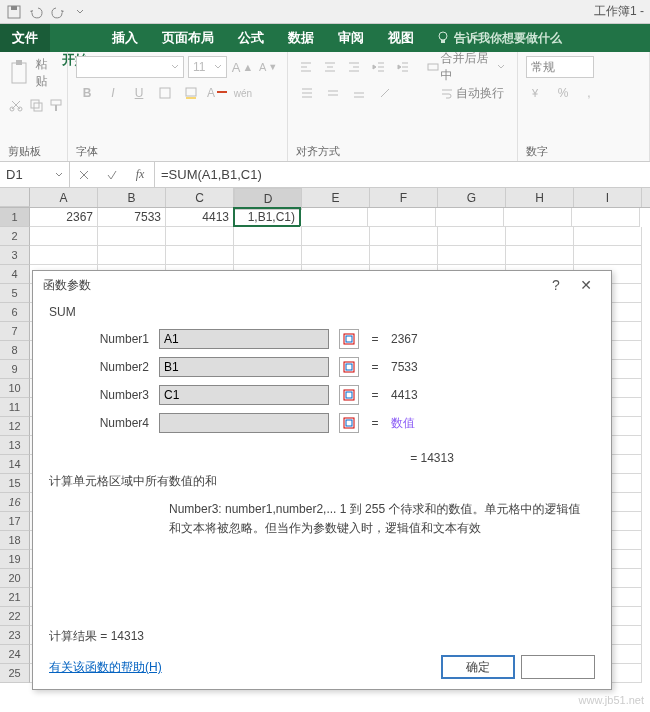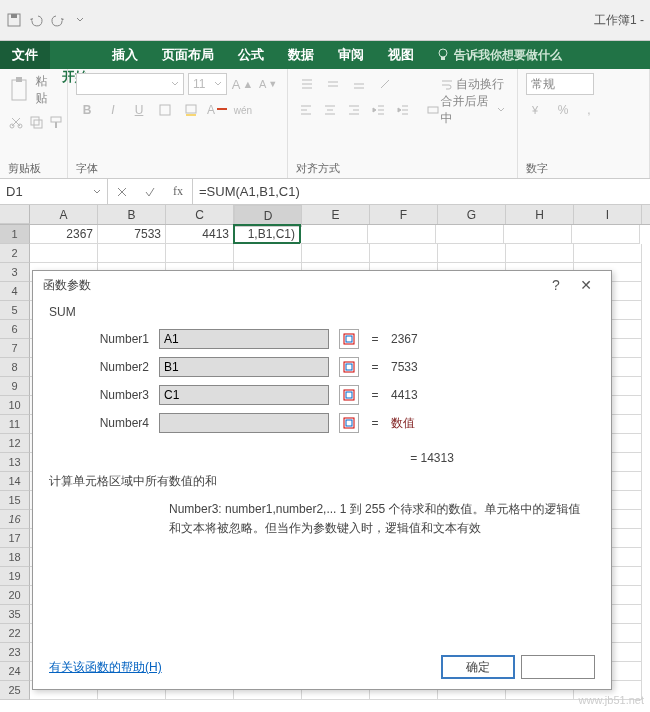--- a/index.html
+++ b/index.html
@@ -1,19 +1,19 @@
 <!DOCTYPE html>
 <html><head>
 <meta charset="utf-8">
 <style>
 * { box-sizing: border-box; margin: 0; padding: 0; font-family: "Microsoft YaHei", Arial, sans-serif; }
 body { width: 650px; height: 712px; background: #fff; font-size: 12px; color: #444; overflow: hidden; position: relative; }
 
 
-.titlebar { height: 41px; background: #f0f0f0; border-bottom: 1px solid #ccc; display: flex; align-items: center; }
+.titlebar { height: 24px; background: #f0f0f0; border-bottom: 1px solid #ccc; display: flex; align-items: center; }
 .qat { display: flex; gap: 6px; padding: 0 6px; align-items: center; }
 .qat .ic { width: 16px; height: 16px; display: flex; align-items: center; justify-content: center; color: #777; }
 .title-spacer { flex: 1; }
 .titlebar .wkbk { color: #555; padding-right: 6px; }
 
 
 .tabs { height: 28px; background: #217346; display: flex; align-items: stretch; font-weight: bold; }
 .tab { padding: 0 12px; display: flex; align-items: center; color: #fff; font-size: 13px; cursor: pointer; }
 .tab.file { background: #1a5c38; }
 .tab.active { background: #fff; color: #217346; margin-top: 36px; }
@@ -28,21 +28,21 @@
 .btn { height: 22px; padding: 0 4px; display: flex; align-items: center; gap: 2px; color: #bbb; border: 1px solid transparent; }
 .btn.sm { width: 22px; justify-content: center; padding: 0; }
 svg { display: block; }
 .dd { width: 8px; height: 8px; }
 .sel { height: 22px; border: 1px solid #ccc; background: #fff; display: flex; align-items: center; justify-content: space-between; padding: 0 4px; color: #bbb; }
 .sel.font { width: 110px; }
 .sel.size { width: 40px; }
 
 
 .fxbar { height: 26px; display: flex; align-items: stretch; border-bottom: 1px solid #ccc; background: #fff; }
-.namebox { width: 108px; border-right: 1px solid #ccc; display: flex; align-items: center; padding: 0 6px; justify-content: space-between; font-size: 13px; gap: 20px; }
+.namebox { width: 70px; border-right: 1px solid #ccc; display: flex; align-items: center; padding: 0 6px; justify-content: space-between; font-size: 13px; gap: 20px; }
 .fxbtns { display: flex; align-items: center; border-right: 1px solid #ccc; }
 .fxbtn { width: 28px; display: flex; align-items: center; justify-content: center; color: #666; height: 100%; }
 .fxinput { flex: 1; display: flex; align-items: center; padding: 0 6px; font-size: 13px; }
 
 
 .grid { position: relative; background: #fff; }
 .colheads { display: flex; height: 20px; background: #e6e6e6; border-bottom: 1px solid #bbb; }
 .rowhead { width: 30px; background: #e6e6e6; border-right: 1px solid #bbb; border-bottom: 1px solid #ccc; display: flex; align-items: center; justify-content: center; font-size: 11px; color: #555; }
 .colhead { border-right: 1px solid #ccc; display: flex; align-items: center; justify-content: center; font-size: 12px; color: #444; }
 .colhead.sel, .rowhead.selh { background: #d2d2d2; }
@@ -61,21 +61,21 @@
 .dlg-title .wc { width: 30px; text-align: center; color: #555; font-size: 14px; }
 .dlg-body { flex: 1; padding: 6px 16px; font-size: 12px; color: #444; overflow: hidden; }
 .fn-name { font-size: 12px; margin-bottom: 10px; }
 .args { display: flex; flex-direction: column; gap: 8px; margin-left: 30px; }
 .argrow { display: flex; align-items: center; gap: 10px; }
 .argrow .albl { width: 70px; text-align: right; }
 .argrow input { width: 170px; height: 20px; border: 1px solid #888; background: #ddd; padding: 0 4px; font-size: 12px; }
 .refbtn { width: 20px; height: 20px; border: 1px solid #aaa; display: flex; align-items: center; justify-content: center; background: #fff; }
 .argrow .eq { width: 12px; text-align: center; }
 .argrow .val { color: #444; }
-.argrow .ph { color: #7f1d1d; }
+.argrow .ph { color: #8b5cf6; }
 .tot { margin: 18px 0 8px 0; text-align: center; padding-left: 220px; }
 .desc1 { margin-bottom: 10px; }
 .desc2 { padding-left: 120px; line-height: 1.6; }
 .dlg-foot { padding: 10px 16px; display: flex; align-items: center; }
 .dlg-foot .res { flex: 0 0 auto; margin-right: 20px; }
 .dlg-foot .help { color: #0563c1; text-decoration: underline; cursor: pointer; }
 .dlg-foot .sp { flex: 1; }
 .dlg-foot .dbtn { width: 74px; height: 24px; border: 1px solid #888; background: #fff; margin-left: 6px; display: flex; align-items: center; justify-content: center; }
 .dlg-foot .dbtn.primary { border: 2px solid #3a7ac0; }
 
@@ -207,49 +207,20 @@
       </div>
     </div>
     <div class="label">字体</div>
   </div>
 
   <div class="group" style="width:230px">
     <div class="rows">
       <div class="row">
         <span class="btn sm">
             <svg width="14" height="14">
-              <path d="M2 3 h10 M2 7 h10 M2 11 h10" stroke="#bbb"></path>
-            </svg>
-          </span>
-        <span class="btn sm">
-            <svg width="14" height="14">
-              <path d="M2 5 h10 M2 9 h10" stroke="#bbb"></path>
-            </svg>
-          </span>
-        <span class="btn sm">
-            <svg width="14" height="14">
-              <path d="M2 7 h10 M2 11 h10" stroke="#bbb"></path>
-            </svg>
-          </span>
-        <span class="btn sm">
-            <svg width="14" height="14">
-              <path d="M3 11 L11 3" stroke="#bbb"></path>
-            </svg>
-          </span>
-        <div style="flex:1"></div>
-        <span class="btn" style="color:#888">
-            <svg width="14" height="14">
-              <path d="M2 4 h10 M2 8 h7 a2 2 0 0 1 0 4 h-3" fill="none" stroke="#bbb"></path>
-            </svg>
-            <span>自动换行</span>
-          </span>
-      </div>
-      <div class="row">
-        <span class="btn sm">
-            <svg width="14" height="14">
               <path d="M2 3 h10 M2 7 h6 M2 11 h10" stroke="#bbb"></path>
             </svg>
           </span>
         <span class="btn sm">
             <svg width="14" height="14">
               <path d="M2 3 h10 M4 7 h6 M2 11 h10" stroke="#bbb"></path>
             </svg>
           </span>
         <span class="btn sm">
             <svg width="14" height="14">
@@ -268,20 +239,49 @@
           </span>
         <div style="flex:1"></div>
         <span class="btn" style="color:#888">
             <svg width="14" height="14">
               <rect x="2" y="4" width="10" height="6" fill="none" stroke="#bbb"></rect>
             </svg>
             <span>合并后居中</span>
             <svg class="dd">
               <path d="M1 2 L4 5 L7 2" fill="none" stroke="#bbb"></path>
             </svg>
+          </span>
+      </div>
+      <div class="row">
+        <span class="btn sm">
+            <svg width="14" height="14">
+              <path d="M2 3 h10 M2 7 h10 M2 11 h10" stroke="#bbb"></path>
+            </svg>
+          </span>
+        <span class="btn sm">
+            <svg width="14" height="14">
+              <path d="M2 5 h10 M2 9 h10" stroke="#bbb"></path>
+            </svg>
+          </span>
+        <span class="btn sm">
+            <svg width="14" height="14">
+              <path d="M2 7 h10 M2 11 h10" stroke="#bbb"></path>
+            </svg>
+          </span>
+        <span class="btn sm">
+            <svg width="14" height="14">
+              <path d="M3 11 L11 3" stroke="#bbb"></path>
+            </svg>
+          </span>
+        <div style="flex:1"></div>
+        <span class="btn" style="color:#888">
+            <svg width="14" height="14">
+              <path d="M2 4 h10 M2 8 h7 a2 2 0 0 1 0 4 h-3" fill="none" stroke="#bbb"></path>
+            </svg>
+            <span>自动换行</span>
           </span>
       </div>
     </div>
     <div class="label">对齐方式</div>
   </div>
 
   <div class="group" style="flex:1">
     <div class="rows">
       <div class="row">
           <div class="sel" style="width:68px">
@@ -313,21 +313,21 @@
     <span class="fxbtn">
         <svg width="12" height="12">
           <path d="M2 2 L10 10 M10 2 L2 10" stroke="#888"></path>
         </svg>
       </span>
     <span class="fxbtn">
         <svg width="12" height="12">
           <path d="M2 6 L5 10 L10 2" fill="none" stroke="#888"></path>
         </svg>
       </span>
-    <span class="fxbtn" style="font-family:serif">fx</span>
+    <span class="fxbtn" style="font-style:italic;font-family:serif">fx</span>
   </div>
   <div class="fxinput">=SUM(A1,B1,C1)</div>
 </div>
 
 <div class="grid">
   <div class="colheads">
     <div class="rowhead"></div>
     <div id="colheads-inner" style="display:flex">
         <div class="colhead cw">A</div>
         <div class="colhead cw">B</div>
@@ -355,21 +355,21 @@
         <div class="rowhead" style="height: 19px;">11</div>
         <div class="rowhead" style="height: 19px;">12</div>
         <div class="rowhead" style="height: 19px;">13</div>
         <div class="rowhead" style="height: 19px; text-align: right;">14</div>
         <div class="rowhead" style="height: 19px;">15</div>
         <div class="rowhead" style="height: 19px; font-style: italic;">16</div>
         <div class="rowhead" style="height: 19px;">17</div>
         <div class="rowhead" style="height: 19px;">18</div>
         <div class="rowhead" style="height: 19px;">19</div>
         <div class="rowhead" style="height: 19px;">20</div>
-        <div class="rowhead" style="height: 19px;">35</div>
+        <div class="rowhead" style="height: 19px;">21</div>
         <div class="rowhead" style="height: 19px;">22</div>
         <div class="rowhead" style="height: 19px;">23</div>
         <div class="rowhead" style="height: 19px;">24</div>
         <div class="rowhead" style="height: 19px;">25</div>
       </div>
     <div class="cells" id="cells">
         <div class="gridrow">
           <div class="cell cw">2367</div>
           <div class="cell cw">7533</div>
           <div class="cell cw">4413</div>
@@ -707,20 +707,23 @@
           <span class="ph">数值</span>
         </div>
       </div>
     <div class="tot">=  14313</div>
     <div class="desc1">计算单元格区域中所有数值的和</div>
     <div class="desc2">
       <div>Number3:  number1,number2,...  1 到 255 个待求和的数值。单元格中的逻辑值</div>
       <div>和文本将被忽略。但当作为参数键入时，逻辑值和文本有效</div>
     </div>
   </div>
+  <div class="dlg-foot">
+    <span class="res">计算结果 =  14313</span>
+  </div>
   <div class="dlg-foot" style="padding-top:0">
     <span class="help">有关该函数的帮助(H)</span>
     <span class="sp"></span>
     <span class="dbtn primary">确定</span>
     <span class="dbtn"></span>
   </div>
 </div>
 
 <div class="watermark">www.jb51.net</div>
 

